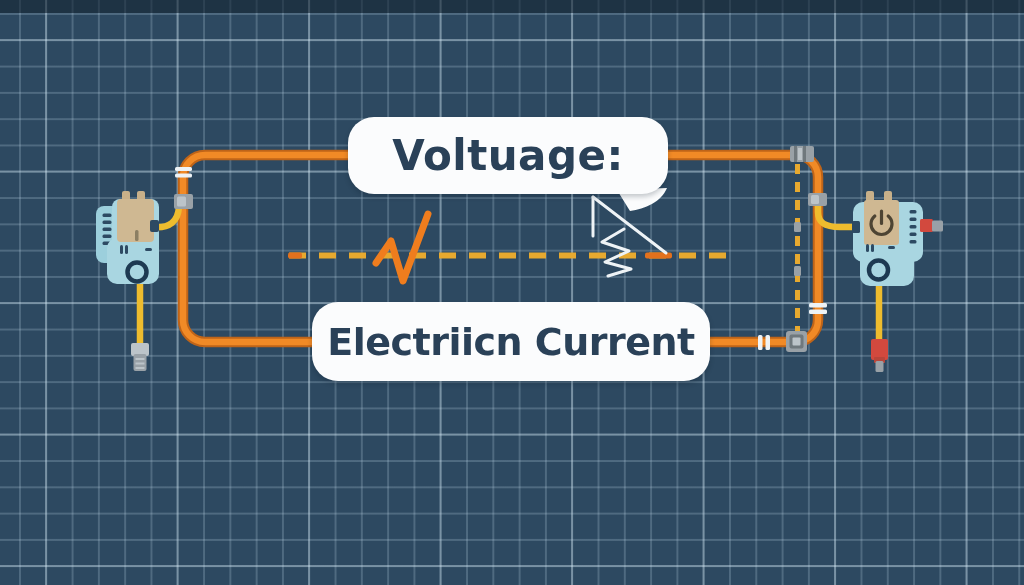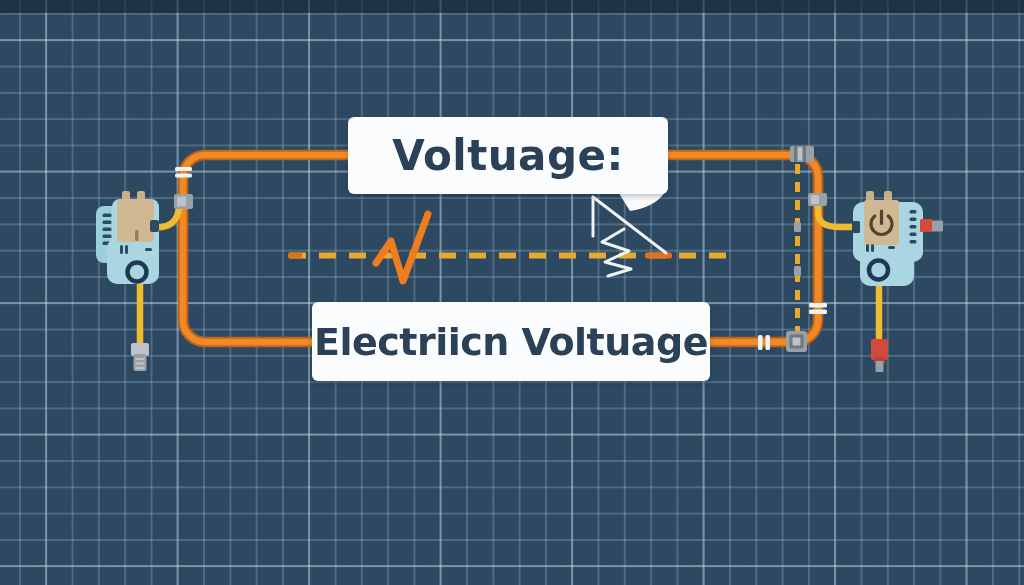--- a/index.html
+++ b/index.html
@@ -12,21 +12,21 @@
       linear-gradient(to right, var(--gridLine,rgba(186,212,228,0.24)) 2px, transparent 2px),
       linear-gradient(to bottom, var(--gridLine,rgba(186,212,228,0.24)) 2px, transparent 2px);
     background-size:131.5px 131.5px,131.5px 131.5px,26.3px 26.3px,26.3px 26.3px;
     background-position:45px 39px,45px 39px,19px 13px,19px 13px;
     font-family:"DejaVu Sans","Liberation Sans",sans-serif;
   }
   .topband{position:absolute;left:0;top:0;width:1024px;height:13px;background:rgba(18,32,46,0.55);}
   svg.art{position:absolute;left:0;top:0;}
   .bubble{
     position:absolute;display:flex;align-items:center;justify-content:center;
-    background:var(--bubbleWhite,#fbfcfd);border-radius:6px;
+    background:var(--bubbleWhite,#fbfcfd);border-radius:26px;
     box-shadow:0 3px 5px rgba(10,22,35,0.22);
     color:var(--textNavy,#2a4158);font-weight:700;white-space:nowrap;
   }
   .bubble-top{left:348px;top:117px;width:320px;height:77px;font-size:42px;letter-spacing:0.5px;}
   .bubble-bottom{left:312px;top:302px;width:398px;height:79px;font-size:38px;letter-spacing:-0.5px;}
   .watermark{
     position:absolute;top:513px;right:22px;font-size:29px;font-weight:600;
     color:var(--watermark,#ecf1f4);letter-spacing:0.5px;
   }
   
@@ -191,16 +191,16 @@
       <line class="white-sketch" x1="593" y1="197" x2="593" y2="236"></line>
       <line class="white-sketch" x1="593" y1="197" x2="666" y2="253"></line>
       <polyline class="white-sketch" points="624,229 602,242 629,251 605,262 631,269 608,276"></polyline>
     </g>
   </svg>
 
   <div class="bubble bubble-top">
     <span>Voltuage:</span>
   </div>
   <div class="bubble bubble-bottom">
-    <span>Electriicn Voltuage</span>
+    <span>Electriicn Current</span>
   </div>
 
 </div>
 
 </body></html>

